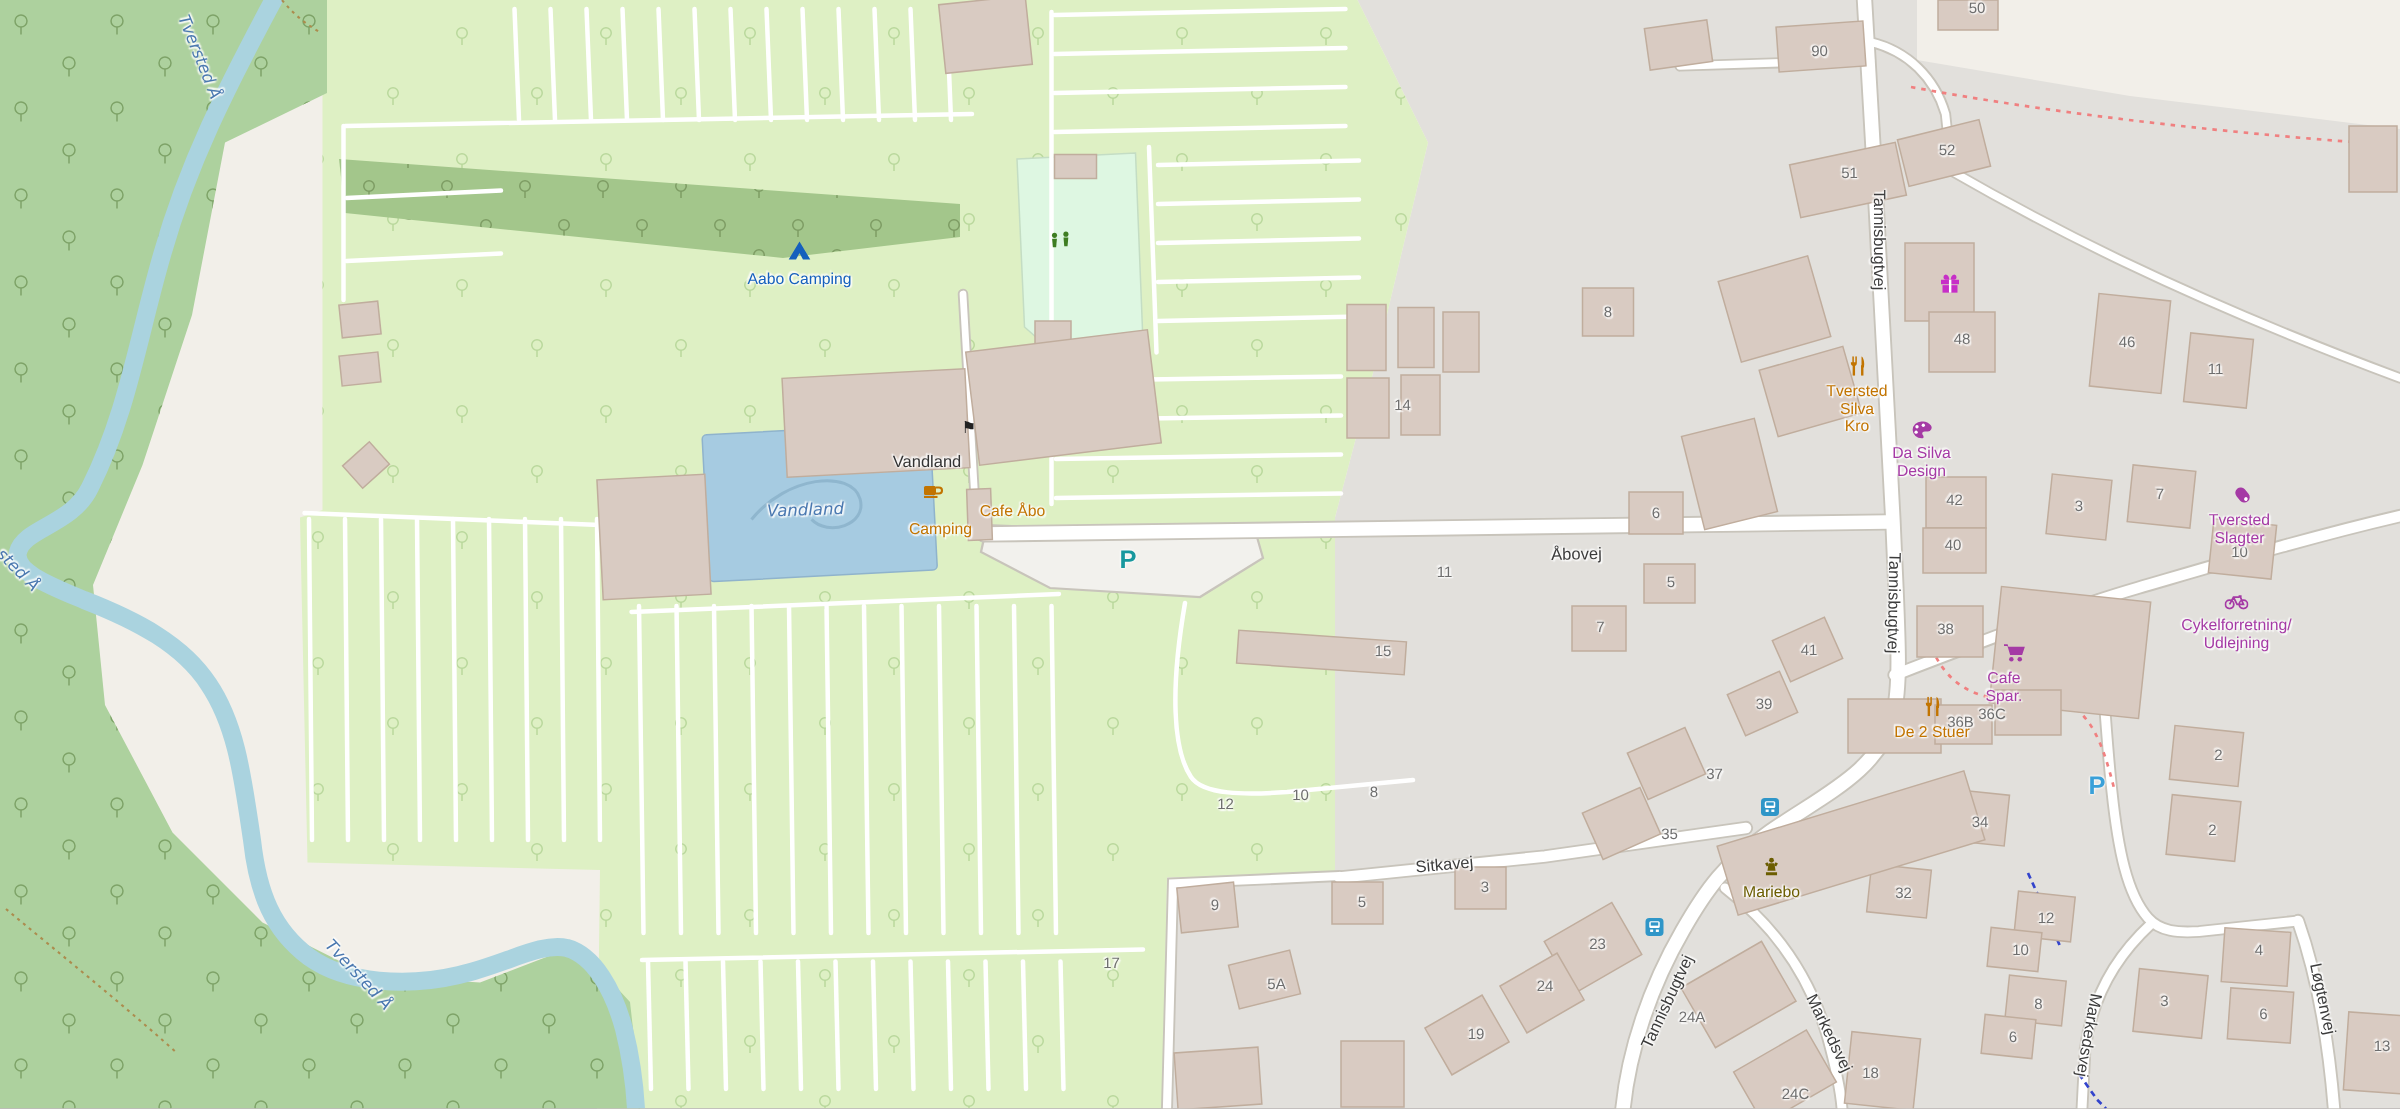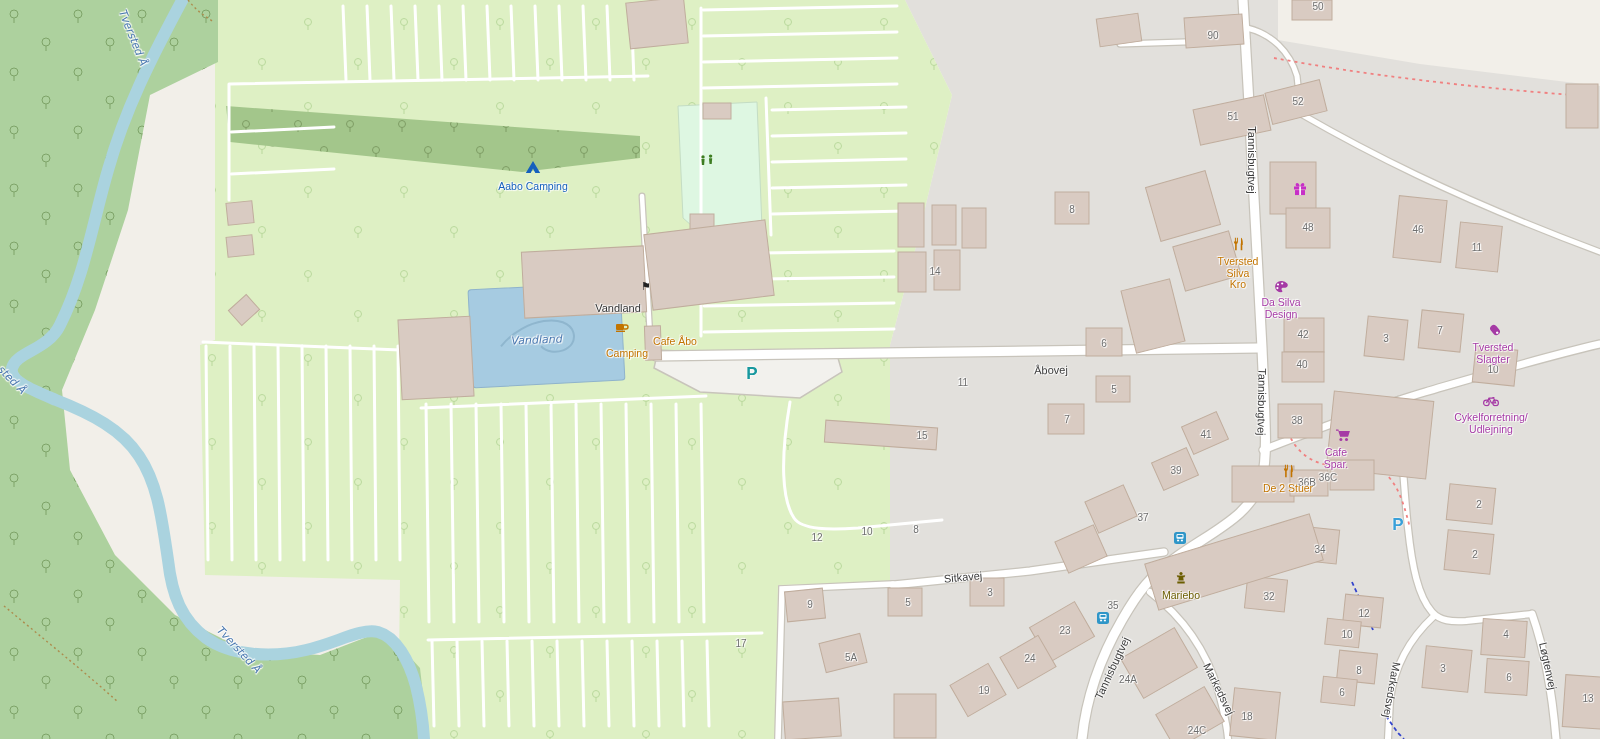--- a/index.html
+++ b/index.html
@@ -307,21 +307,21 @@
       <div class="lbl num" style="left: 1206px; top: 434px; transform: translate(-50%, -50%) rotate(0deg);">41</div>
       <div class="lbl num" style="left: 922px; top: 435px; transform: translate(-50%, -50%) rotate(0deg);">15</div>
       <div class="lbl num" style="left: 1176px; top: 470px; transform: translate(-50%, -50%) rotate(0deg);">39</div>
       <div class="lbl num" style="left: 1307px; top: 482px; transform: translate(-50%, -50%) rotate(0deg);">36B</div>
       <div class="lbl num" style="left: 1328px; top: 477px; transform: translate(-50%, -50%) rotate(0deg);">36C</div>
       <div class="lbl num" style="left: 1479px; top: 504px; transform: translate(-50%, -50%) rotate(0deg);">2</div>
       <div class="lbl num" style="left: 1143px; top: 517px; transform: translate(-50%, -50%) rotate(0deg);">37</div>
       <div class="lbl num" style="left: 817px; top: 537px; transform: translate(-50%, -50%) rotate(0deg);">12</div>
       <div class="lbl num" style="left: 867px; top: 531px; transform: translate(-50%, -50%) rotate(0deg);">10</div>
       <div class="lbl num" style="left: 916px; top: 529px; transform: translate(-50%, -50%) rotate(0deg);">8</div>
-      <div class="lbl num" style="left: 1113px; top: 557px; transform: translate(-50%, -50%) rotate(0deg); margin-top: 48px;">35</div>
+      <div class="lbl num" style="left: 1113px; top: 557px; transform: translate(-50%, -50%) rotate(0deg);">35</div>
       <div class="lbl num" style="left: 1320px; top: 549px; transform: translate(-50%, -50%) rotate(0deg);">34</div>
       <div class="lbl num" style="left: 990px; top: 592px; transform: translate(-50%, -50%) rotate(0deg);">3</div>
       <div class="lbl num" style="left: 1475px; top: 554px; transform: translate(-50%, -50%) rotate(0deg);">2</div>
       <div class="lbl num" style="left: 810px; top: 604px; transform: translate(-50%, -50%) rotate(0deg);">9</div>
       <div class="lbl num" style="left: 908px; top: 602px; transform: translate(-50%, -50%) rotate(0deg);">5</div>
       <div class="lbl num" style="left: 1269px; top: 596px; transform: translate(-50%, -50%) rotate(0deg);">32</div>
       <div class="lbl num" style="left: 1364px; top: 613px; transform: translate(-50%, -50%) rotate(0deg);">12</div>
       <div class="lbl num" style="left: 1347px; top: 634px; transform: translate(-50%, -50%) rotate(0deg);">10</div>
       <div class="lbl num" style="left: 1065px; top: 630px; transform: translate(-50%, -50%) rotate(0deg);">23</div>
       <div class="lbl num" style="left: 1030px; top: 658px; transform: translate(-50%, -50%) rotate(0deg);">24</div>

